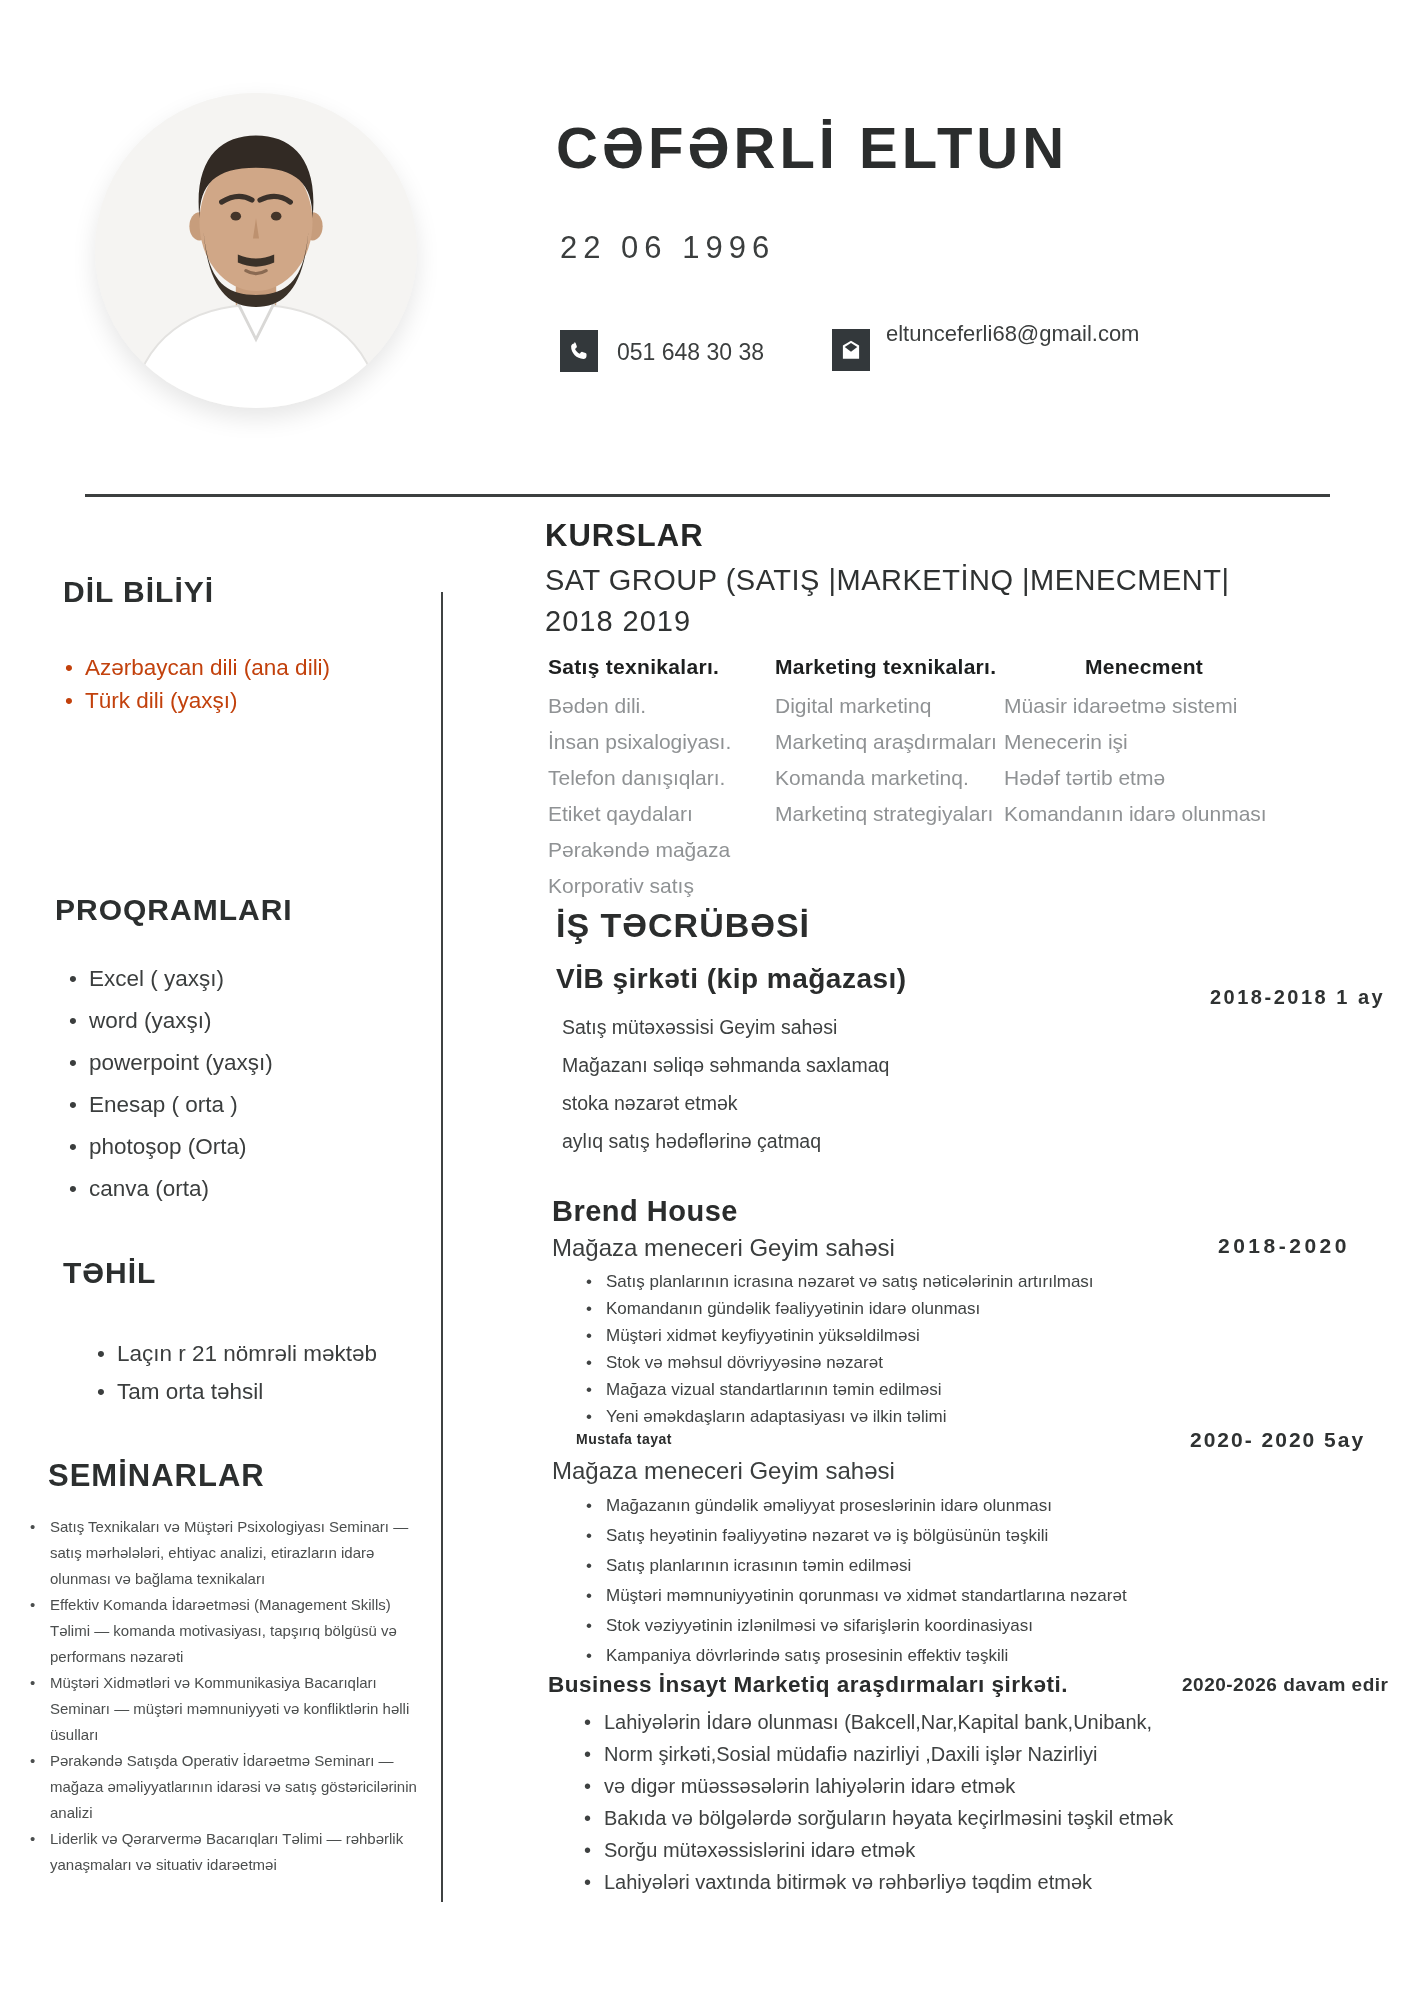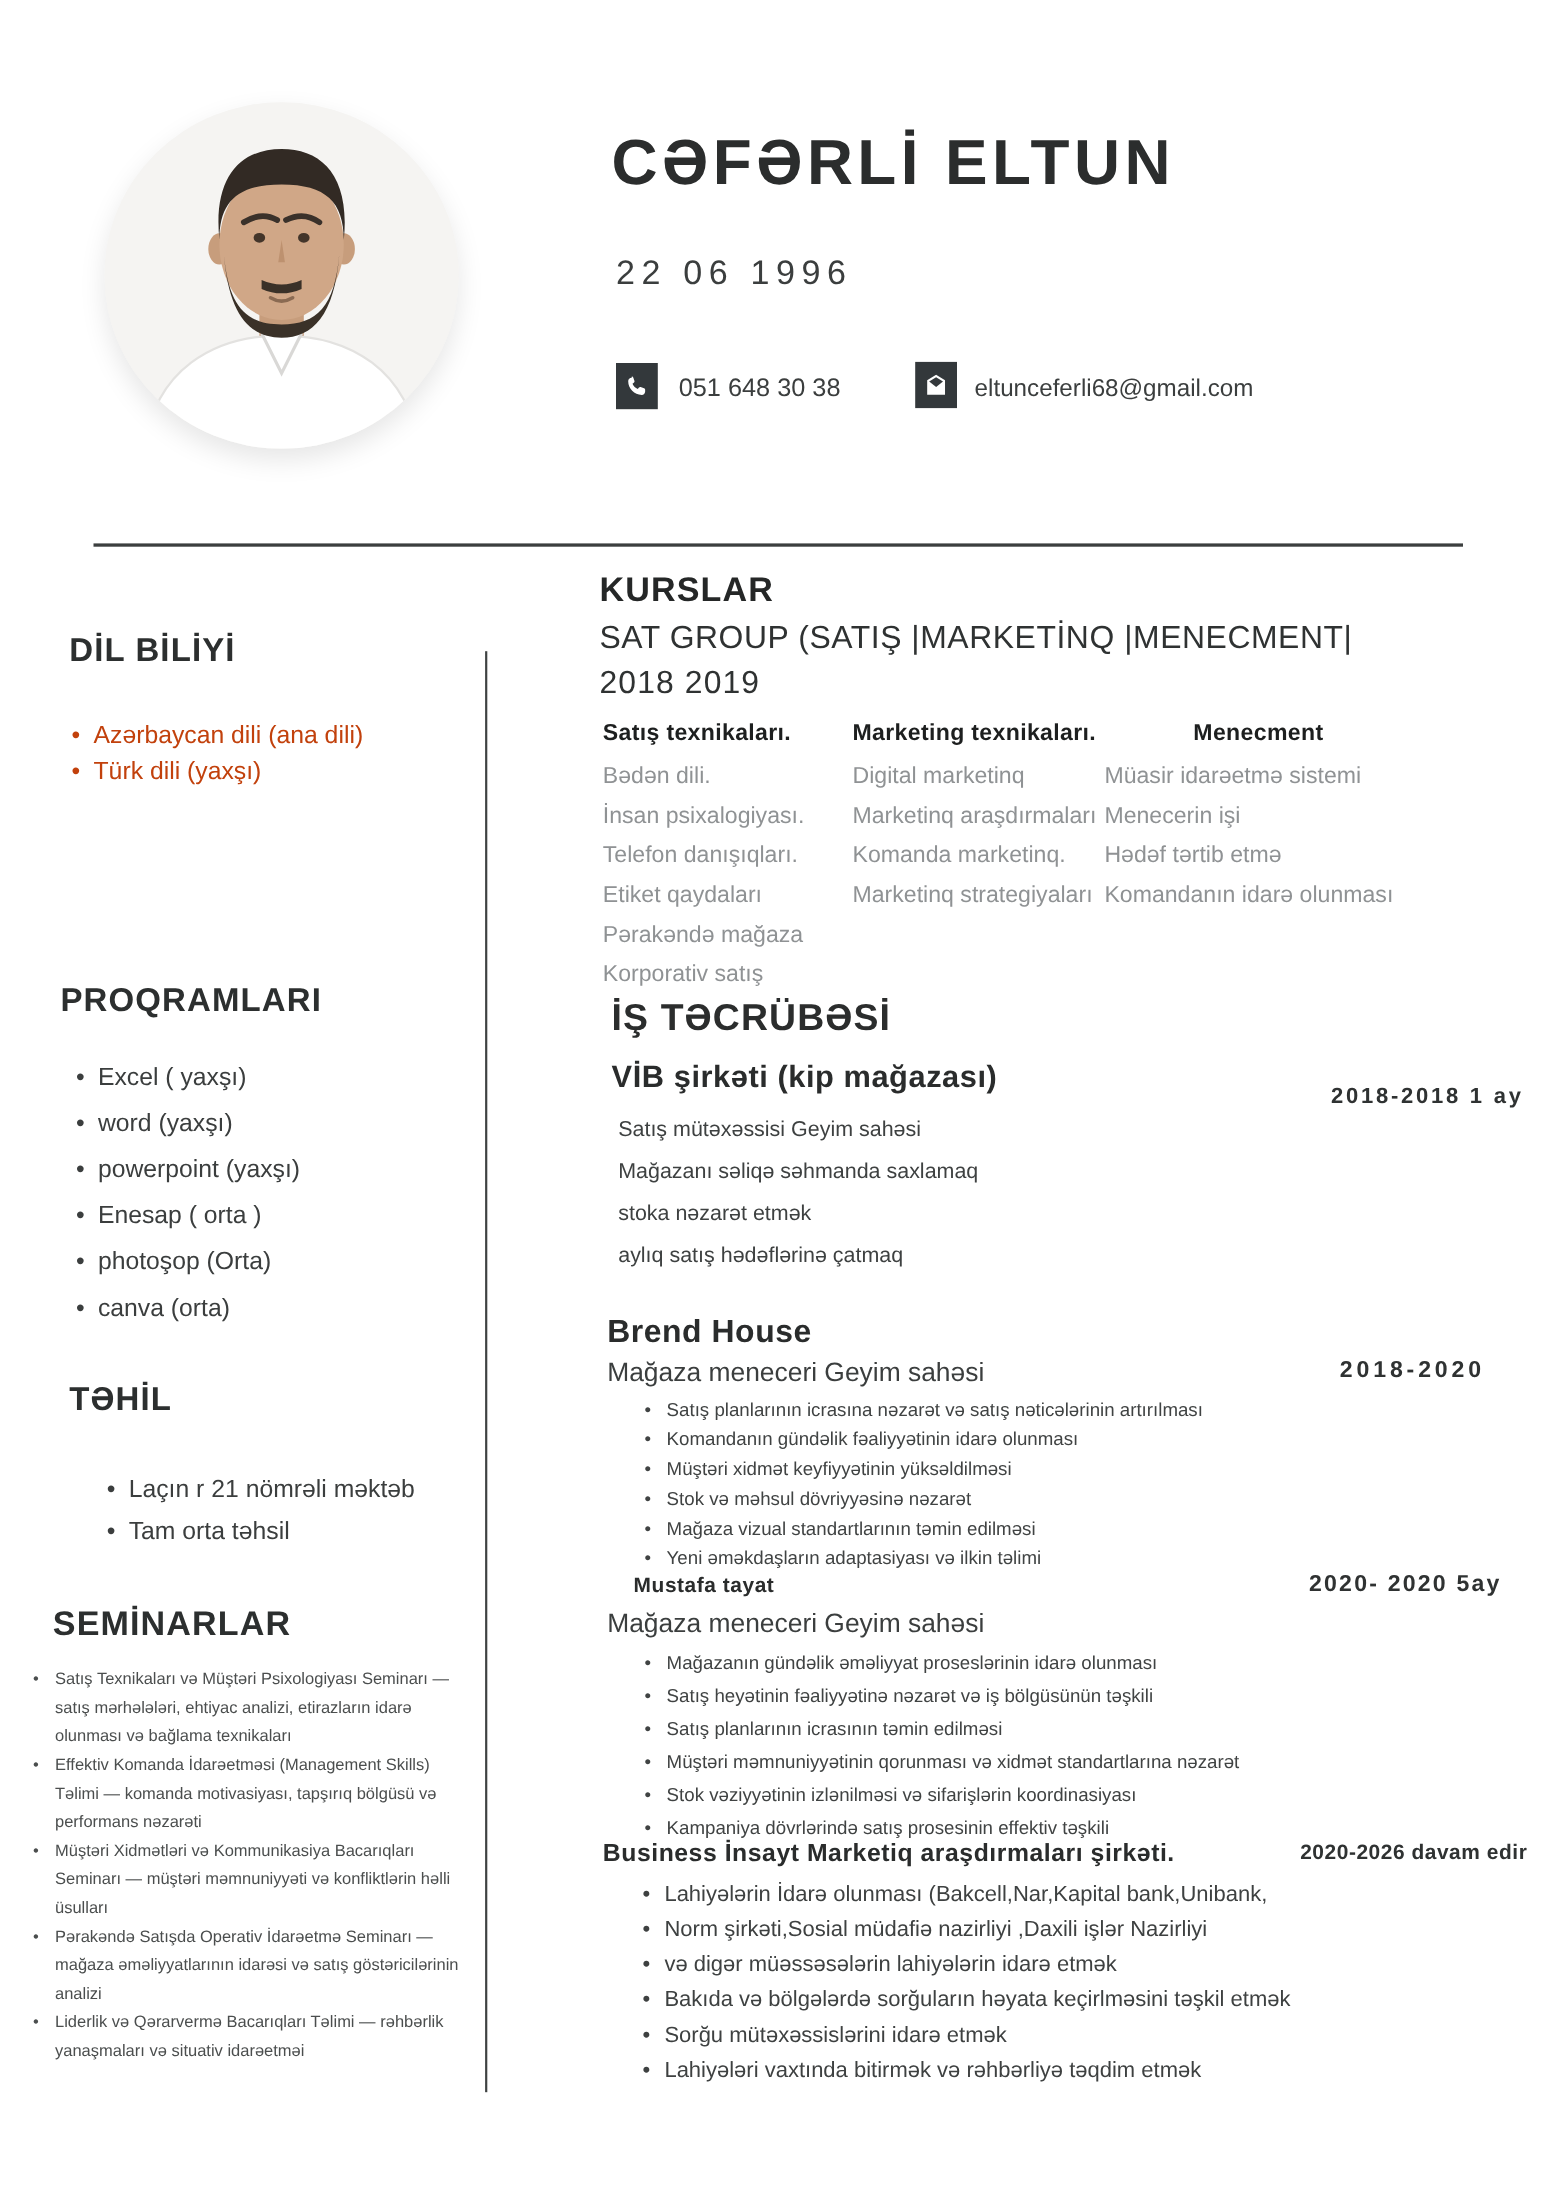--- a/index.html
+++ b/index.html
@@ -15,21 +15,21 @@
   #photo{left:95px;top:93px;width:322px;height:315px;border-radius:50%;overflow:hidden;
          background:radial-gradient(circle at 50% 35%, #fbfbfa 0%, #efeeec 75%, #e7e6e4 100%);
          box-shadow:0 10px 24px rgba(0,0,0,0.10);}
   #photo svg{display:block;width:100%;height:100%;}
   #name{left:556px;top:116px;font-size:58px;font-weight:700;letter-spacing:4px;color:#2b2d2d;line-height:1.1;}
   #birthdate{left:560px;top:230px;font-size:31px;letter-spacing:6px;color:#3b3e3e;}
   .contact-icon{width:38px;height:42px;background:#33383b;display:flex;align-items:center;justify-content:center;}
   #phone-icon{left:560px;top:330px;}
   #email-icon{left:832px;top:329px;}
   #phone-text{left:617px;top:339px;font-size:23px;color:#3b3e3e;}
-  #email-text{left:886px;top:340px;font-size:22px;color:#3b3e3e;}
+  #email-text{left:886px;top:321px;font-size:22px;color:#3b3e3e;}
   #divider{left:85px;top:494px;width:1245px;height:3px;background:#3c3f3f;}
   #vline{left:441px;top:592px;width:2px;height:1310px;background:#3f4242;}
 
   
   .sec-title{font-size:30px;font-weight:700;letter-spacing:1px;color:#2c2f2f;}
   #sec-languages{left:63px;top:575px;}
   #sec-languages ul{margin-top:44px;}
   #sec-languages li{font-size:22.5px;color:#c2410c;line-height:1.3;margin-bottom:4px;}
   #sec-programs{left:55px;top:893px;}
   #sec-programs ul{margin-top:38px;margin-left:12px;}
@@ -66,21 +66,21 @@
   #job-0 .lines{margin-top:20px;margin-left:6px;}
   #job-0 .lines p{font-size:19.5px;color:#3e4141;line-height:24px;margin-bottom:14px;}
   #date-0{left:1210px;top:986px;font-size:20px;letter-spacing:2.5px;}
   #job-1{left:552px;top:1196px;width:680px;}
   #job-1 h3{font-size:29px;line-height:1.1;}
   #job-1 .sub{font-size:24px;margin-top:6px;}
   #job-1 ul{margin:6px 0 0 32px;}
   #job-1 li{font-size:17px;color:#404343;line-height:27px;}
   #date-1{left:1218px;top:1234px;font-size:21px;letter-spacing:3.5px;}
   #job-2{left:552px;top:1432px;width:680px;}
-  #job-2 h3{font-size:19px;margin-left:24px;line-height:1.1;}
+  #job-2 h3{font-size:14px;margin-left:24px;line-height:1.1;}
   #job-2 .sub{font-size:24px;margin-top:10px;}
   #job-2 ul{margin:6px 0 0 32px;}
   #job-2 li{font-size:17px;color:#404343;line-height:30px;}
   #date-2{left:1190px;top:1428px;font-size:21px;letter-spacing:2px;}
   #job-3{left:548px;top:1672px;width:690px;}
   #job-3 h3{font-size:22.5px;line-height:1.15;}
   #job-3 .sub{font-size:21px;margin:12px 0 0 30px;}
   #job-3 ul{margin:8px 0 0 34px;}
   #job-3 li{font-size:20px;color:#3e4141;line-height:32px;}
   #date-3{left:1182px;top:1674px;font-size:19px;letter-spacing:0.5px;}

